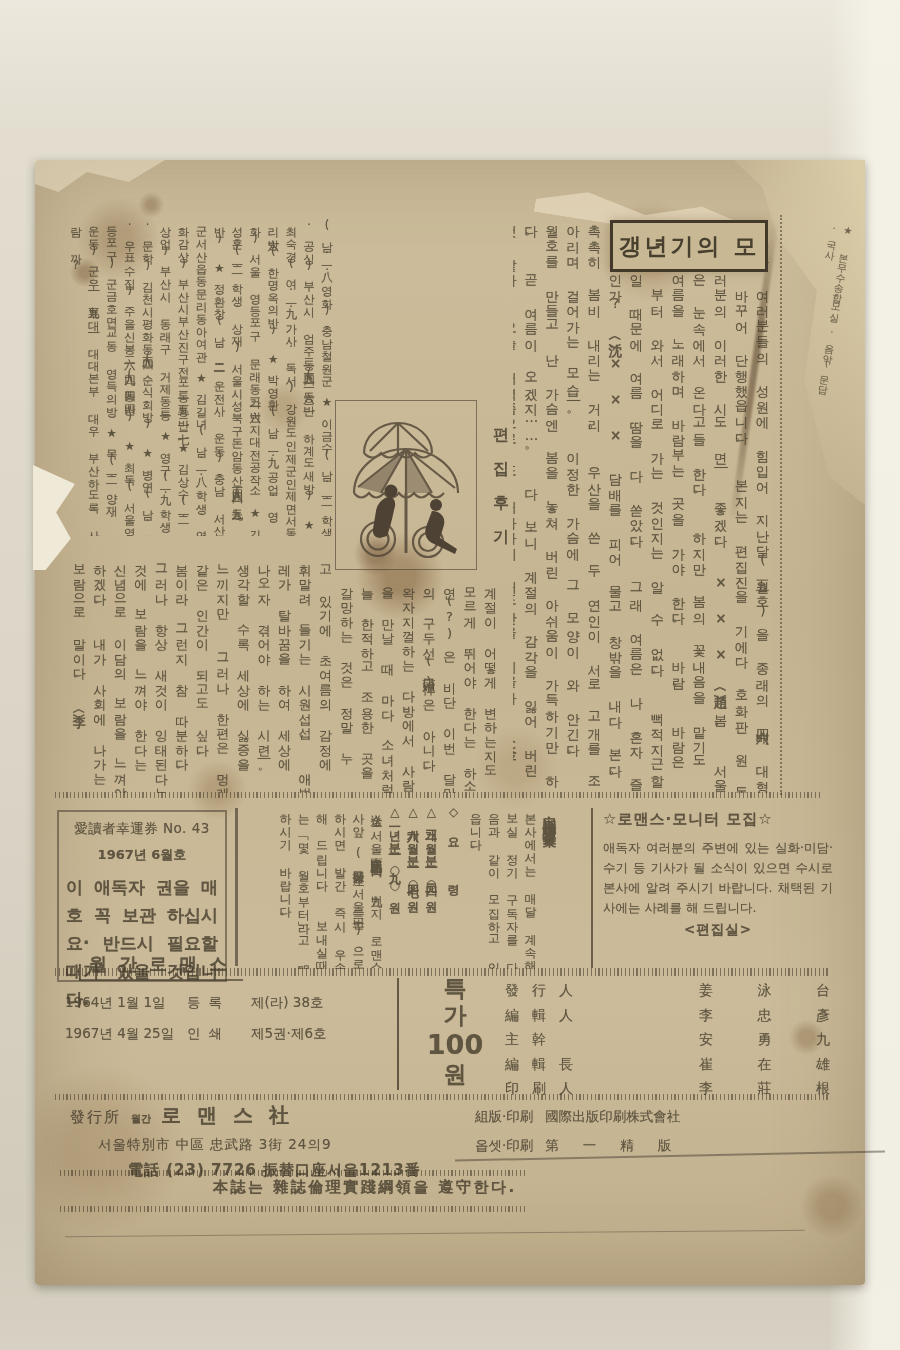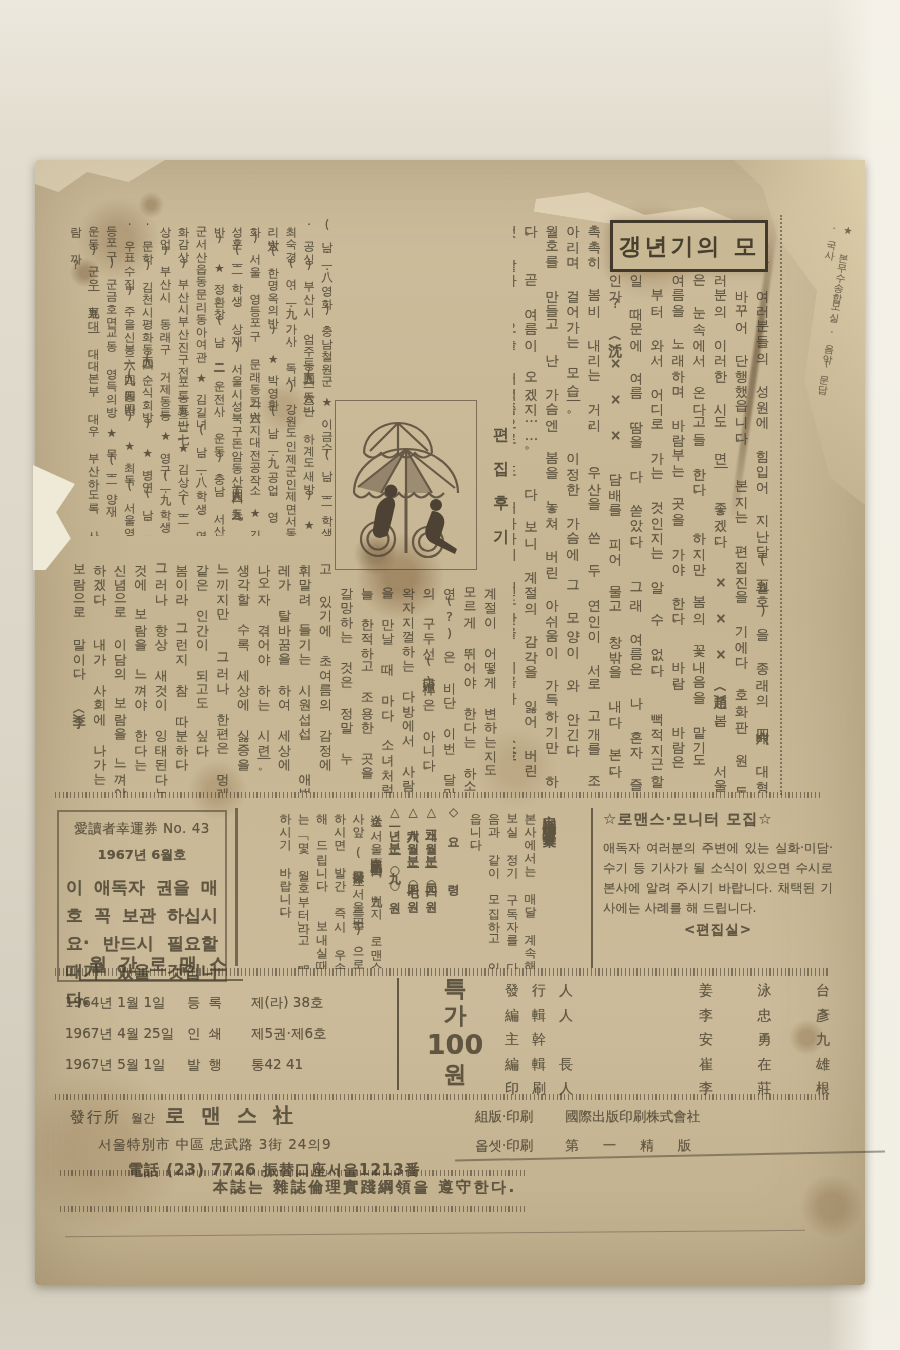--- a/index.html
+++ b/index.html
@@ -75,26 +75,26 @@
   .price div{font-size:23px;line-height:1.18;font-weight:bold;}
   .price .num{font-size:27px;}
   .staff{left:470px;top:822px;width:325px;}
   .staff .row{display:flex;justify-content:space-between;font-size:14px;margin-bottom:6.5px;text-align:center;}
   .staff .role{letter-spacing:13px;white-space:nowrap;}
   .staff .name{word-spacing:40px;white-space:nowrap;}
   
   .pub{left:35px;top:942px;width:405px;}
   .pub .l1{display:flex;align-items:baseline;gap:10px;}
   .pub .lab{font-size:15px;letter-spacing:2px;}
-  .pub .kind{font-size:12px;}
+  .pub .kind{font-size:10px;font-weight:bold;}
   .pub .nm{font-size:20px;font-weight:600;letter-spacing:16px;}
   .pub .addr{font-size:13.5px;margin:7px 0 0 28px;letter-spacing:1px;}
   .pub .tel{font-size:15px;font-weight:bold;margin:7px 0 0 58px;letter-spacing:1px;}
   .printer{left:440px;top:948px;width:370px;font-size:13.5px;}
-  .printer .ln{display:flex;gap:32px;margin-bottom:11px;}
+  .printer .ln{display:flex;gap:12px;margin-bottom:11px;}
   .printer .v2{letter-spacing:24px;}
   .ethics{left:178px;top:1018px;font-size:15px;font-weight:bold;letter-spacing:2.5px;}
   
   .tear-tr{right:0;top:0;width:160px;height:345px;
     background:linear-gradient(252deg,#dccda9 4%,rgba(220,205,169,.55) 30%,rgba(220,205,169,0) 60%);
     clip-path:polygon(18% 0,100% 0,100% 100%,78% 92%,62% 64%,70% 38%,45% 22%,36% 8%);}
   .crack{left:716px;top:58px;width:7px;height:300px;
     background:linear-gradient(rgba(74,52,30,0),rgba(74,52,30,.5) 35%,rgba(74,52,30,.45) 65%,rgba(74,52,30,.05));
     transform:rotate(8deg);filter:blur(1.2px);}
   .tear-left{left:-2px;top:305px;width:42px;height:105px;background:#efe9d8;
@@ -218,25 +218,20 @@
     <div class="row">
       <span class="d">1964년 1월 1일</span>
       <span class="l">등록</span>
       <span class="v">제(라) 38호</span>
     </div>
     <div class="row">
       <span class="d">1967년 4월 25일</span>
       <span class="l">인쇄</span>
       <span class="v">제5권·제6호</span>
     </div>
-    <div class="row">
-      <span class="d">1967년 5월 1일</span>
-      <span class="l">발행</span>
-      <span class="v">통42 41</span>
-    </div>
   </div>
   <div class="abs vline1"></div>
 
   <div class="abs price faded">
     <div>특</div>
     <div>가</div>
     <div class="num">100</div>
     <div>원</div>
   </div>
 

